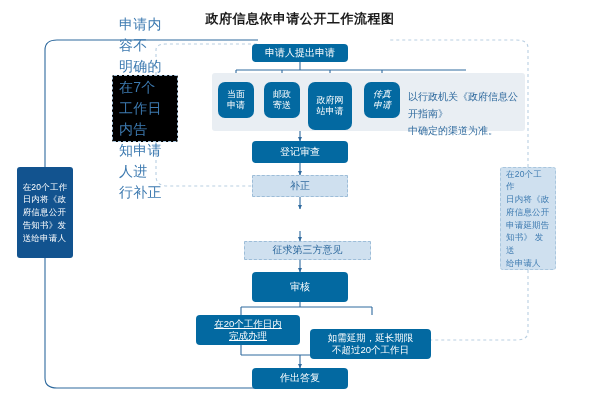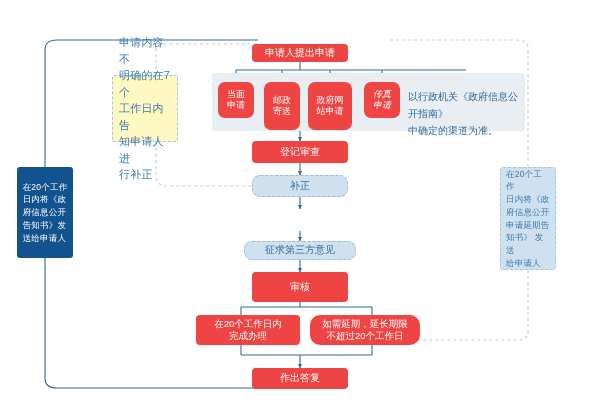--- a/index.html
+++ b/index.html
@@ -49,30 +49,30 @@
     position: absolute;
     display: flex;
     align-items: center;
     justify-content: center;
     text-align: center;
     box-sizing: border-box;
     border-radius: 4px;
     line-height: 1.25;
   }
   .node.dark {
-    background: #ef4444;
+    background: #0369a1;
     color: #ffffff;
     font-size: 9.5px;
   }
   .node.light {
     background: #cfe0ef;
     color: #2f6a9e;
     font-size: 9.5px;
     border: 1px dashed #9dbdd8;
-    border-radius: 8px;
+    border-radius: 1px;
   }
   .node.chan {
     font-size: 9px;
     padding: 0 2px;
     border-radius: 7px;
   }
   .node.main {
     font-size: 10px;
   }
 
@@ -96,23 +96,23 @@
   }
   .note.light {
     background: #cfe0ef;
     color: #3d7ab0;
     font-size: 8.5px;
     border: 1px dashed #a9c6de;
     border-radius: 3px;
     padding: 6px 5px;
   }
   .note.plainlight {
-    background: #fef9c3;
+    background: #000000;
     color: #3d7ab0;
-    font-size: 11px;
+    font-size: 14px;
     border: 1px dashed #a9c6de;
     border-radius: 2px;
     padding: 5px 6px;
   }
   .sidetext {
     position: absolute;
     font-size: 10px;
     color: #2f6a9e;
     line-height: 1.7;
     text-align: left;
@@ -168,32 +168,33 @@
     <g fill="none" stroke="#b9cfe2" stroke-width="1.1" stroke-dasharray="3,3">
 
       <path d="M156,75 L156,50 Q156,44 166,44 L258,44"></path>
       <path d="M156,142 L156,176 Q156,186 168,186 L256,186"></path>
 
       <path d="M528,167 L528,48 Q528,40 516,40 L390,40"></path>
       <path d="M528,270 L528,332 Q528,340 516,340 L396,340"></path>
     </g>
   </svg>
 
+  <div class="title">政府信息依申请公开工作流程图</div>
 
   <div class="band" style="left:212px; top:73px; width:313px; height:58px;"></div>
 
   <div class="node dark main" style="left:252px; top:44px; width:96px; height:18px;">
     <span class="nowrap-txt">申请人提出申请</span>
   </div>
 
   <div class="node dark chan" style="left:218px; top:82px; width:36px; height:36px;">
     <span class="nowrap-txt">当面
 申请</span>
   </div>
-  <div class="node dark chan" style="left:264px; top:82px; width:36px; height:48px;">
+  <div class="node dark chan" style="left:264px; top:82px; width:36px; height:36px;">
     <span class="nowrap-txt">邮政
 寄送</span>
   </div>
   <div class="node dark chan" style="left:308px; top:82px; width:44px; height:48px;">
     <span class="nowrap-txt">政府网
 站申请</span>
   </div>
   <div class="node dark chan" style="left:364px; top:82px; width:36px; height:36px;font-style:italic;">
     <span class="nowrap-txt">传真
 申请</span>
@@ -201,32 +202,32 @@
 
   <div class="sidetext nowrap-txt" style="left:408px; top:88px; width:118px;">以行政机关《政府信息公开指南》
 中确定的渠道为准。</div>
 
   <div class="node dark main" style="left:252px; top:141px; width:96px; height:22px;">
     <span>登记审查</span>
   </div>
   <div class="node light main" style="left:252px; top:175px; width:96px; height:22px;">
     <span>补正</span>
   </div>
-  <div class="node light main" style="left:244px; top:241px; width:112px; height:19px;">
+  <div class="node light main" style="left:244px; top:241px; width:127px; height:19px;">
     <span>征求第三方意见</span>
   </div>
   <div class="node dark main" style="left:252px; top:272px; width:96px; height:30px;">
     <span>审核</span>
   </div>
 
-  <div class="node dark" style="left:196px; top:315px; width:104px; height:30px;">
+  <div class="node dark" style="left:196px; top:315px; width:104px; height:30px;text-decoration:underline;">
     <span class="nowrap-txt">在20个工作日内
 完成办理</span>
   </div>
-  <div class="node dark" style="left:310px; top:315px; width:110px; height:30px;border-radius:10px;">
+  <div class="node dark" style="left:310px; top:329px; width:121px; height:30px;">
     <span class="nowrap-txt">如需延期，延长期限
 不超过20个工作日</span>
   </div>
 
   <div class="node dark main" style="left:252px; top:368px; width:96px; height:21px;">
     <span>作出答复</span>
   </div>
 
   <div class="note plainlight nowrap-txt" style="left:112px; top:75px; width:66px; height:67px;">申请内容不
 明确的在7个

